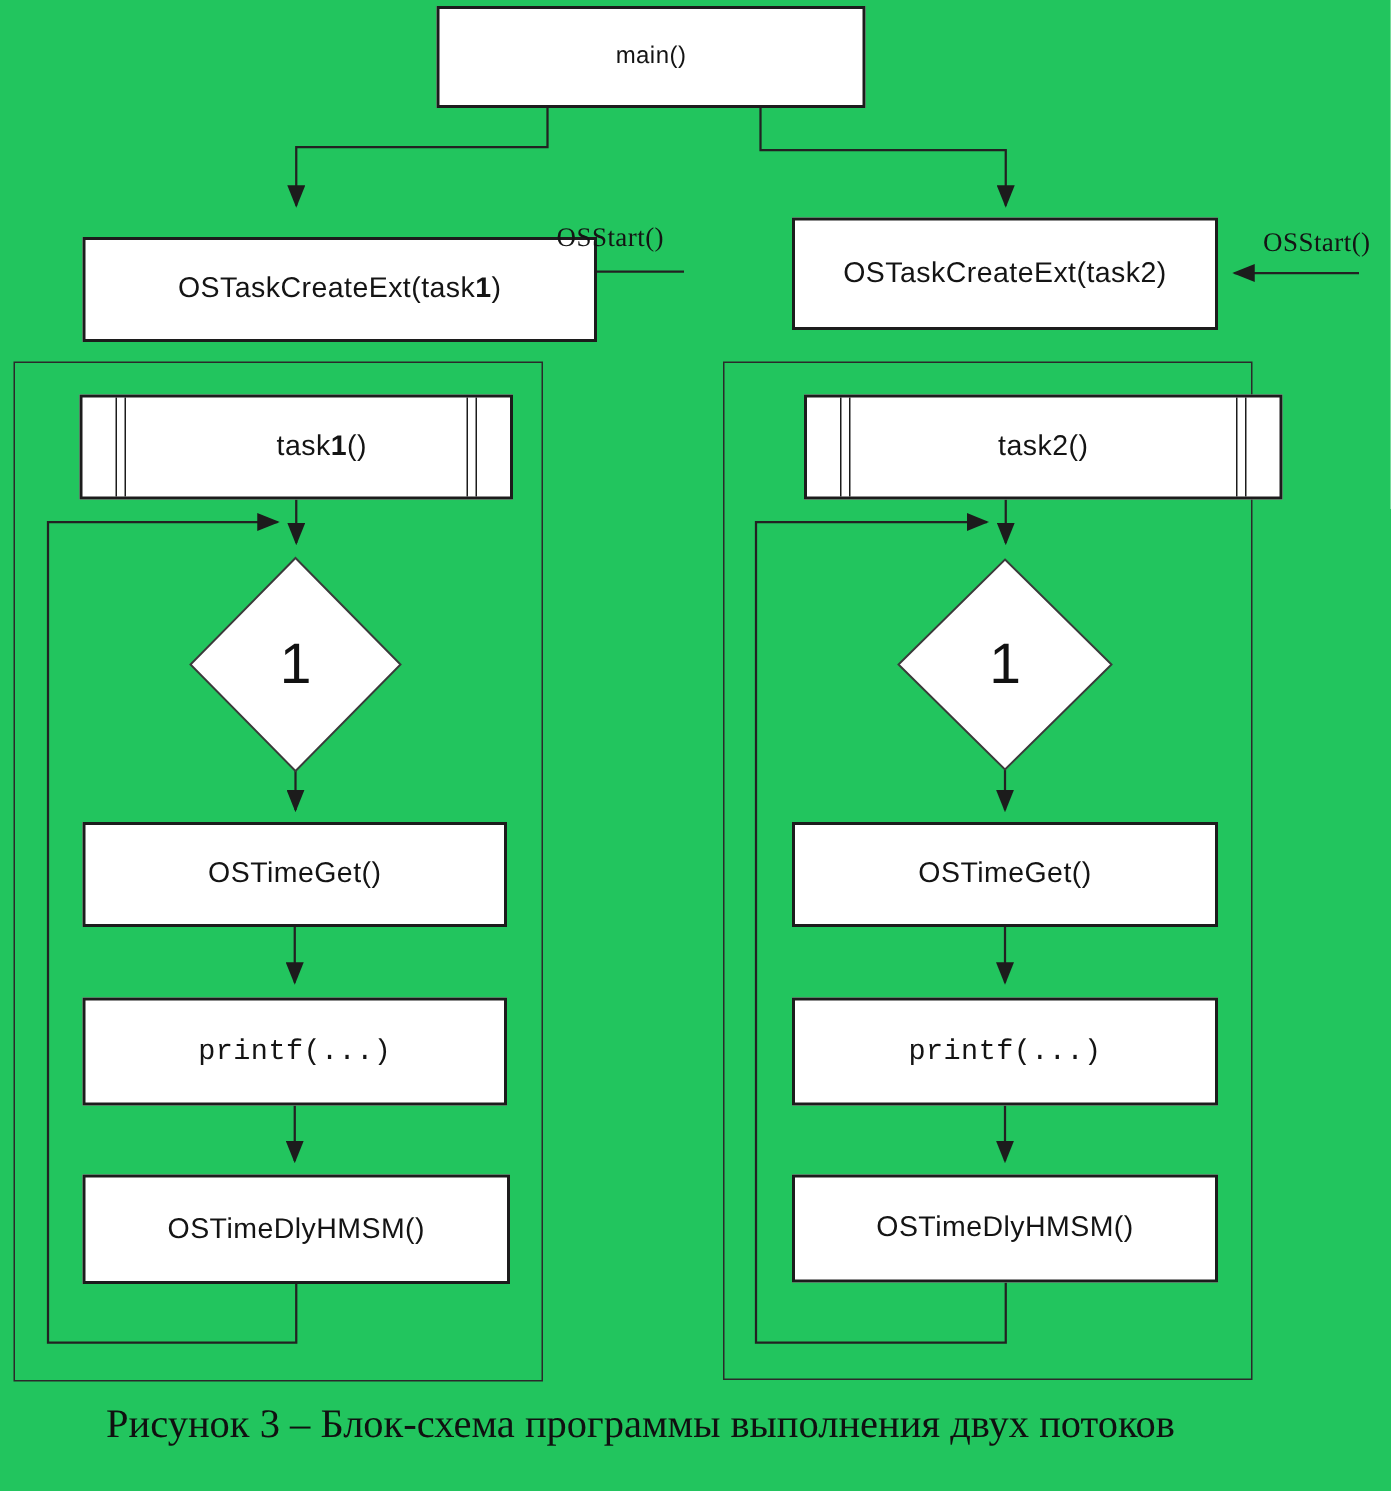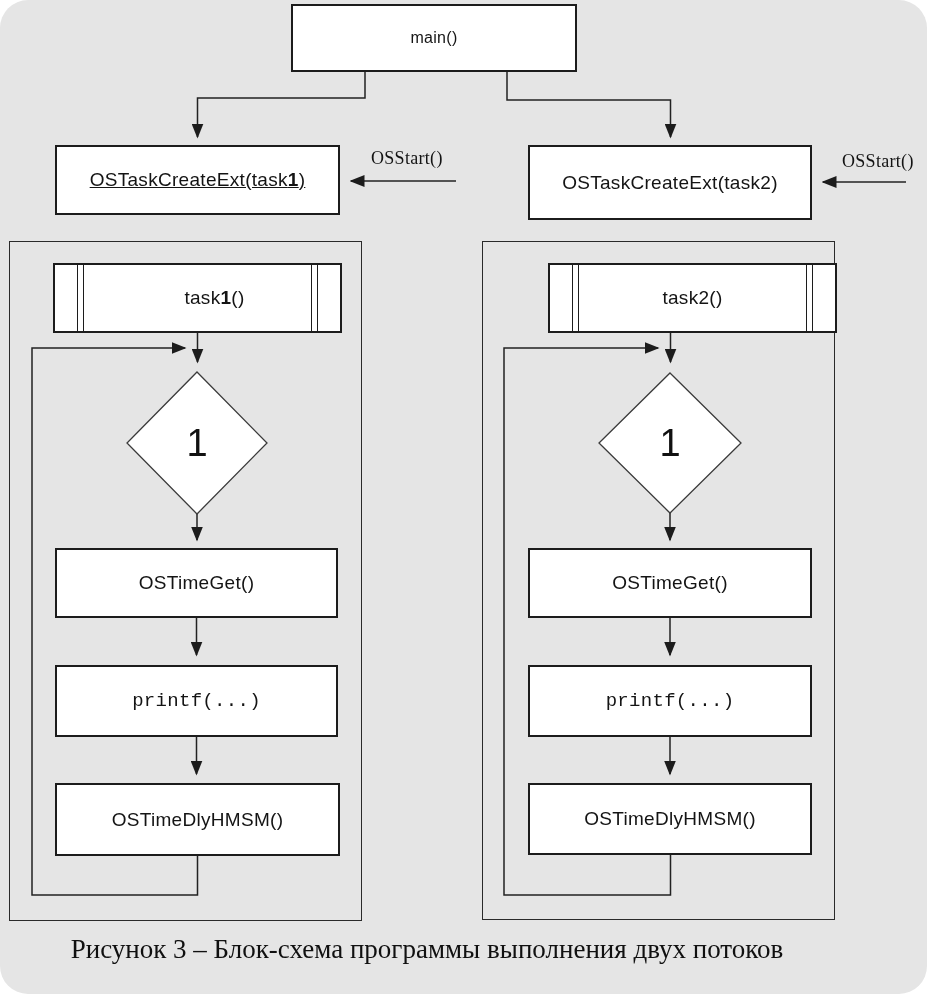--- a/index.html
+++ b/index.html
@@ -1,19 +1,19 @@
 <!DOCTYPE html>
 <html><head>
 <meta charset="utf-8">
 <style>
   html, body { margin: 0; padding: 0; background: #ffffff; }
   body { width: 927px; height: 994px; overflow: hidden; position: relative; }
   .stage {
-    position: relative; width: 927px; height: 994px; background: #e5e5e5;
-    font-family: "Liberation Sans", sans-serif; color: #141414; border-radius: 28px;
+    position: relative; width: 927px; height: 994px; background: #22c55e;
+    font-family: "Liberation Sans", sans-serif; color: #141414;
   }
   svg.overlay { position: absolute; left: 0; top: 0; z-index: 1; }
   .box {
     position: absolute; box-sizing: border-box; background: #ffffff;
     border: 2px solid #1c1c1c; display: flex; align-items: center; justify-content: center;
     font-size: 19px; letter-spacing: 0.3px; z-index: 2; text-align: center; white-space: nowrap;
   }
   .frame {
     position: absolute; box-sizing: border-box; border: 1px solid #2a2a2a;
     background: transparent; z-index: 0;
@@ -78,21 +78,21 @@
     </g>
   </svg>
 
   <div class="frame" style="left:9px; top:241px; width:353px; height:680px;"></div>
   <div class="frame" style="left:482px; top:241px; width:353px; height:679px;"></div>
 
   <div class="box main-box" style="left:291px; top:4px; width:286px; height:68px;">
     <span>main()</span>
   </div>
 
-  <div class="box" style="left:55px; top:145px; width:285px; height:70px;text-decoration:underline;">
+  <div class="box" style="left:55px; top:158px; width:343px; height:70px;">
     <span><span>OSTaskCreateExt(task</span><b class="num">1</b><span>)</span></span>
   </div>
 
   <div class="box" style="left:528px; top:145px; width:284px; height:75px;">
     <span><span>OSTaskCreateExt(task</span><span>2</span><span>)</span></span>
   </div>
 
   <div class="floating-label" style="left:371px; top:148px;">OSStart()</div>
   <div class="floating-label" style="left:842px; top:151px;">OSStart()</div>
 
@@ -109,21 +109,21 @@
   </div>
 
   <div class="box printf-box" style="left:55px; top:665px; width:283px; height:72px;">
     <span>printf(...)</span>
   </div>
 
   <div class="box" style="left:55px; top:783px; width:285px; height:73px;">
     <span>OSTimeDlyHMSM()</span>
   </div>
 
-  <div class="box" style="left:548px; top:263px; width:289px; height:70px;">
+  <div class="box" style="left:536px; top:263px; width:319px; height:70px;">
     <span class="predef-bar left"></span>
     <span class="predef-bar right"></span>
     <span><span>task</span><span>2</span><span>()</span></span>
   </div>
 
   <div class="decision-label" style="left:640px; top:415px;">1</div>
 
   <div class="box" style="left:528px; top:548px; width:284px; height:70px;">
     <span>OSTimeGet()</span>
   </div>

